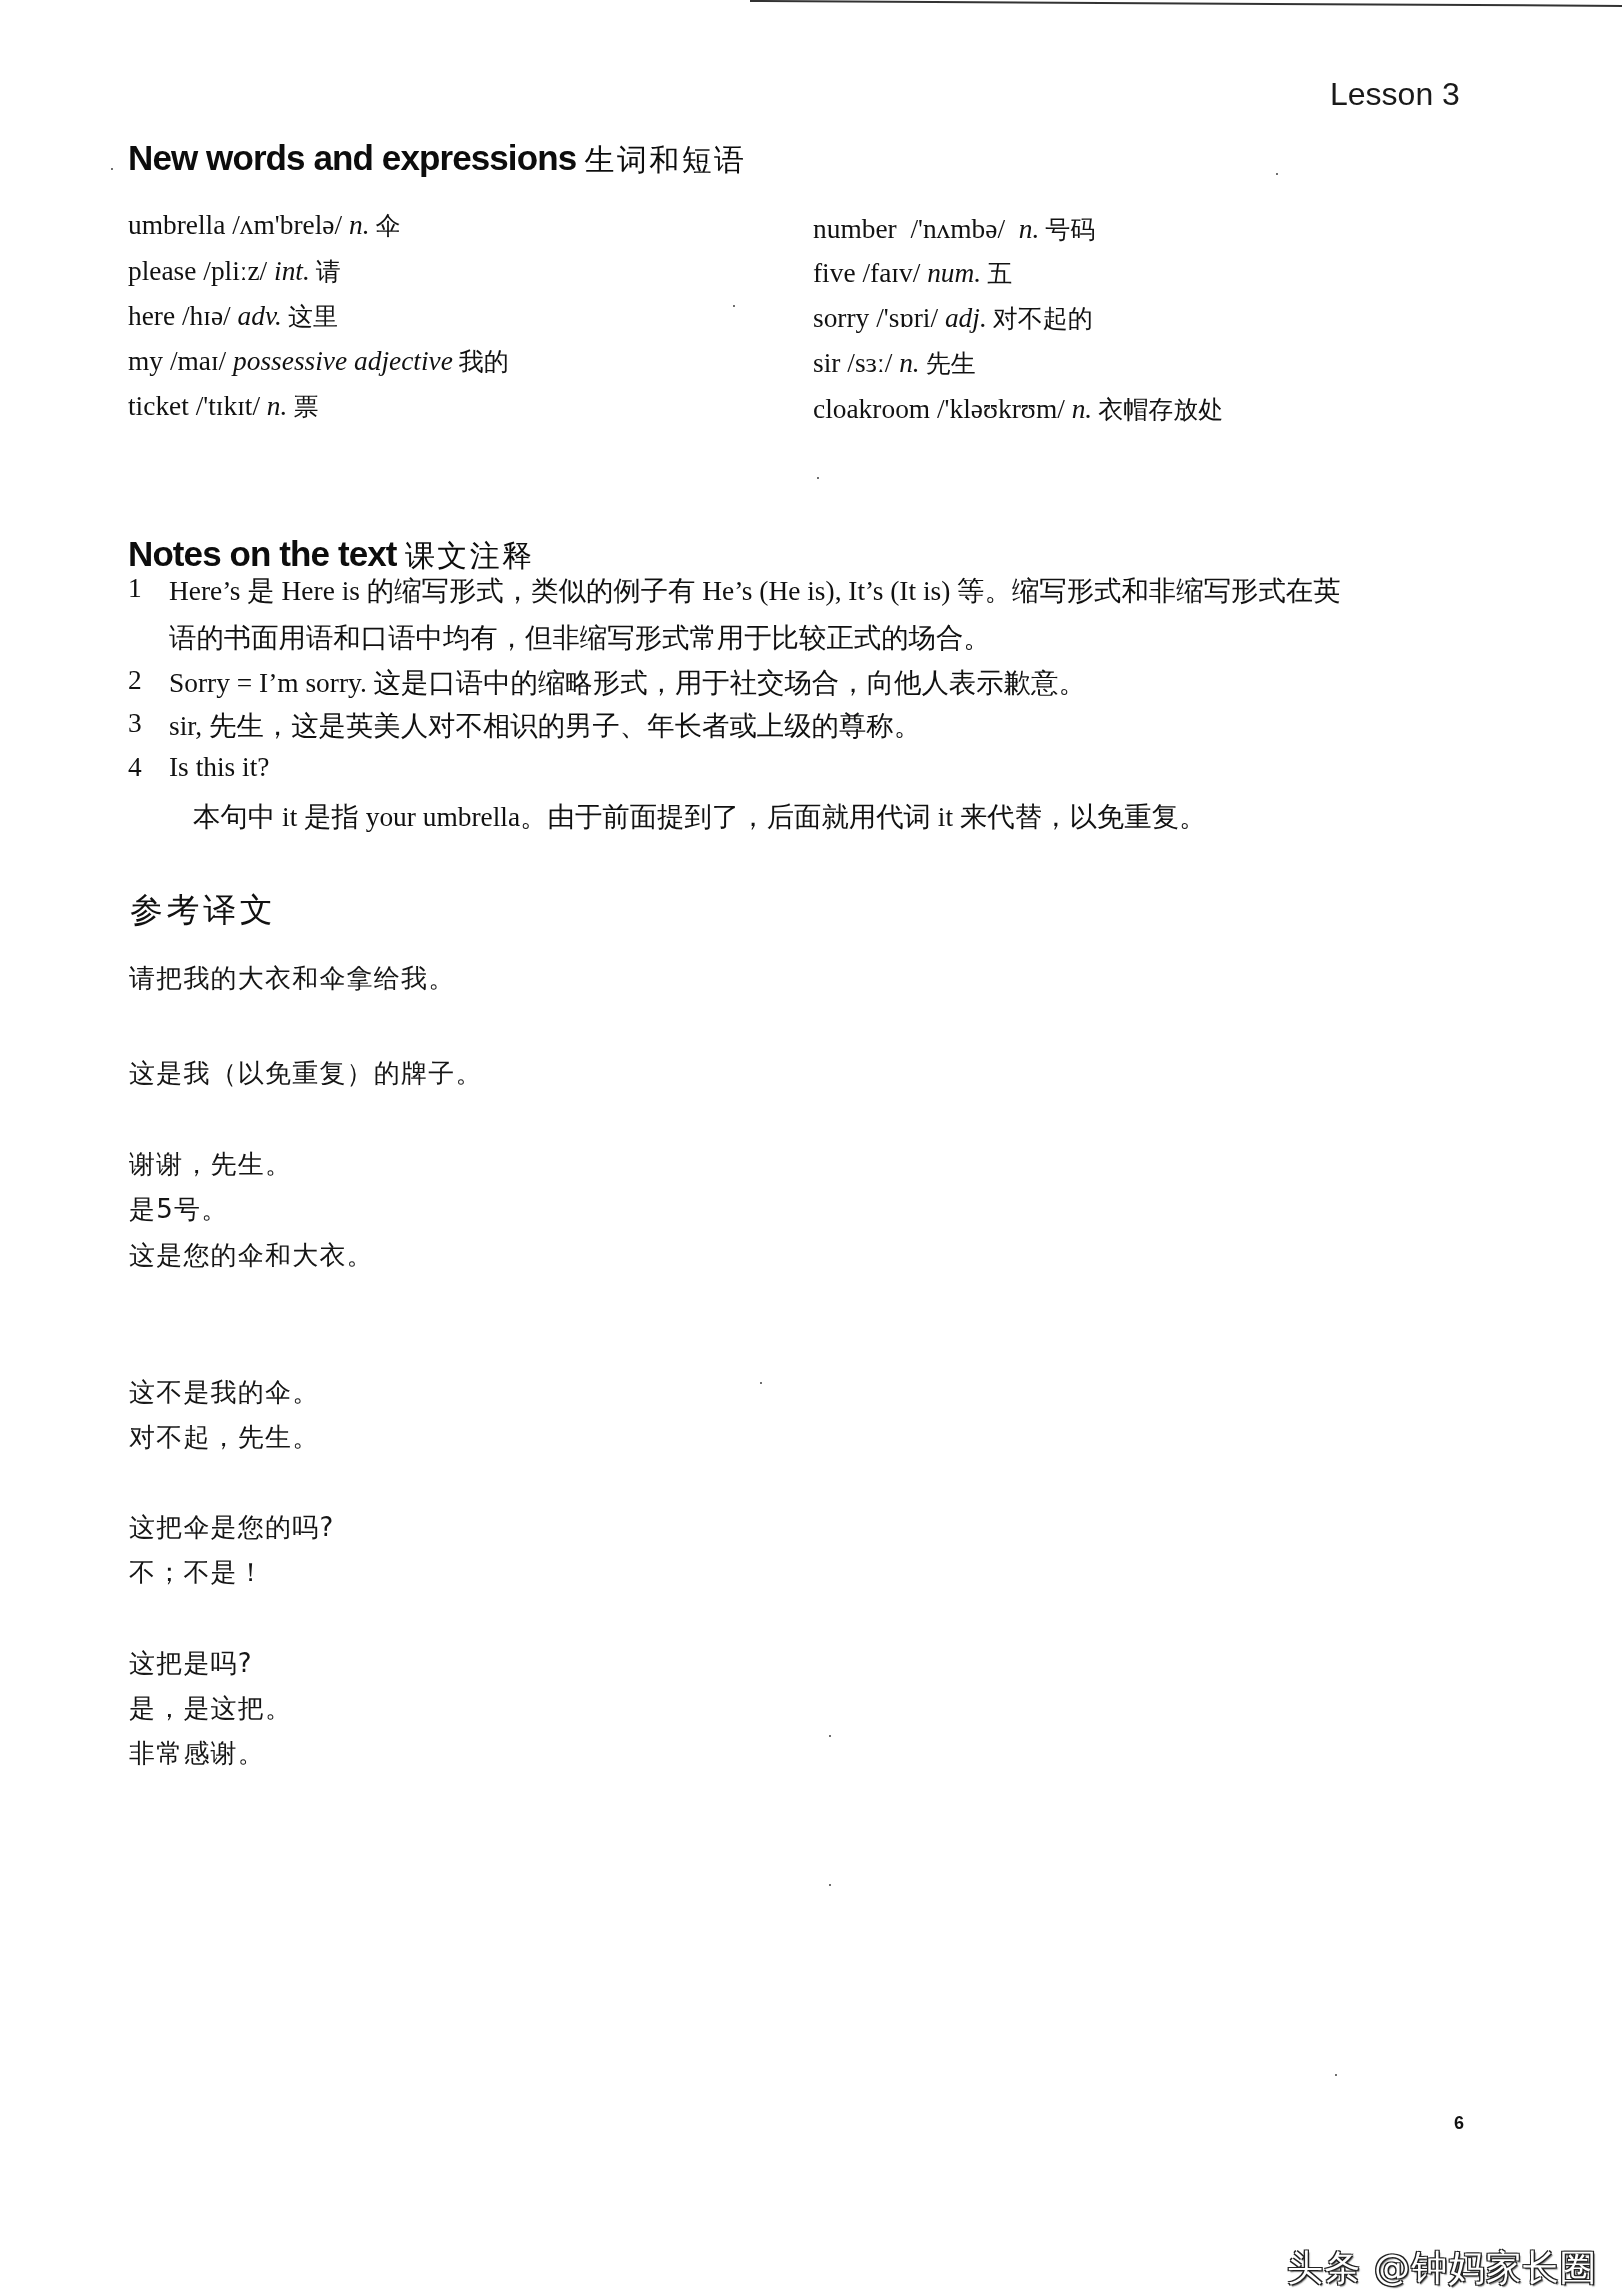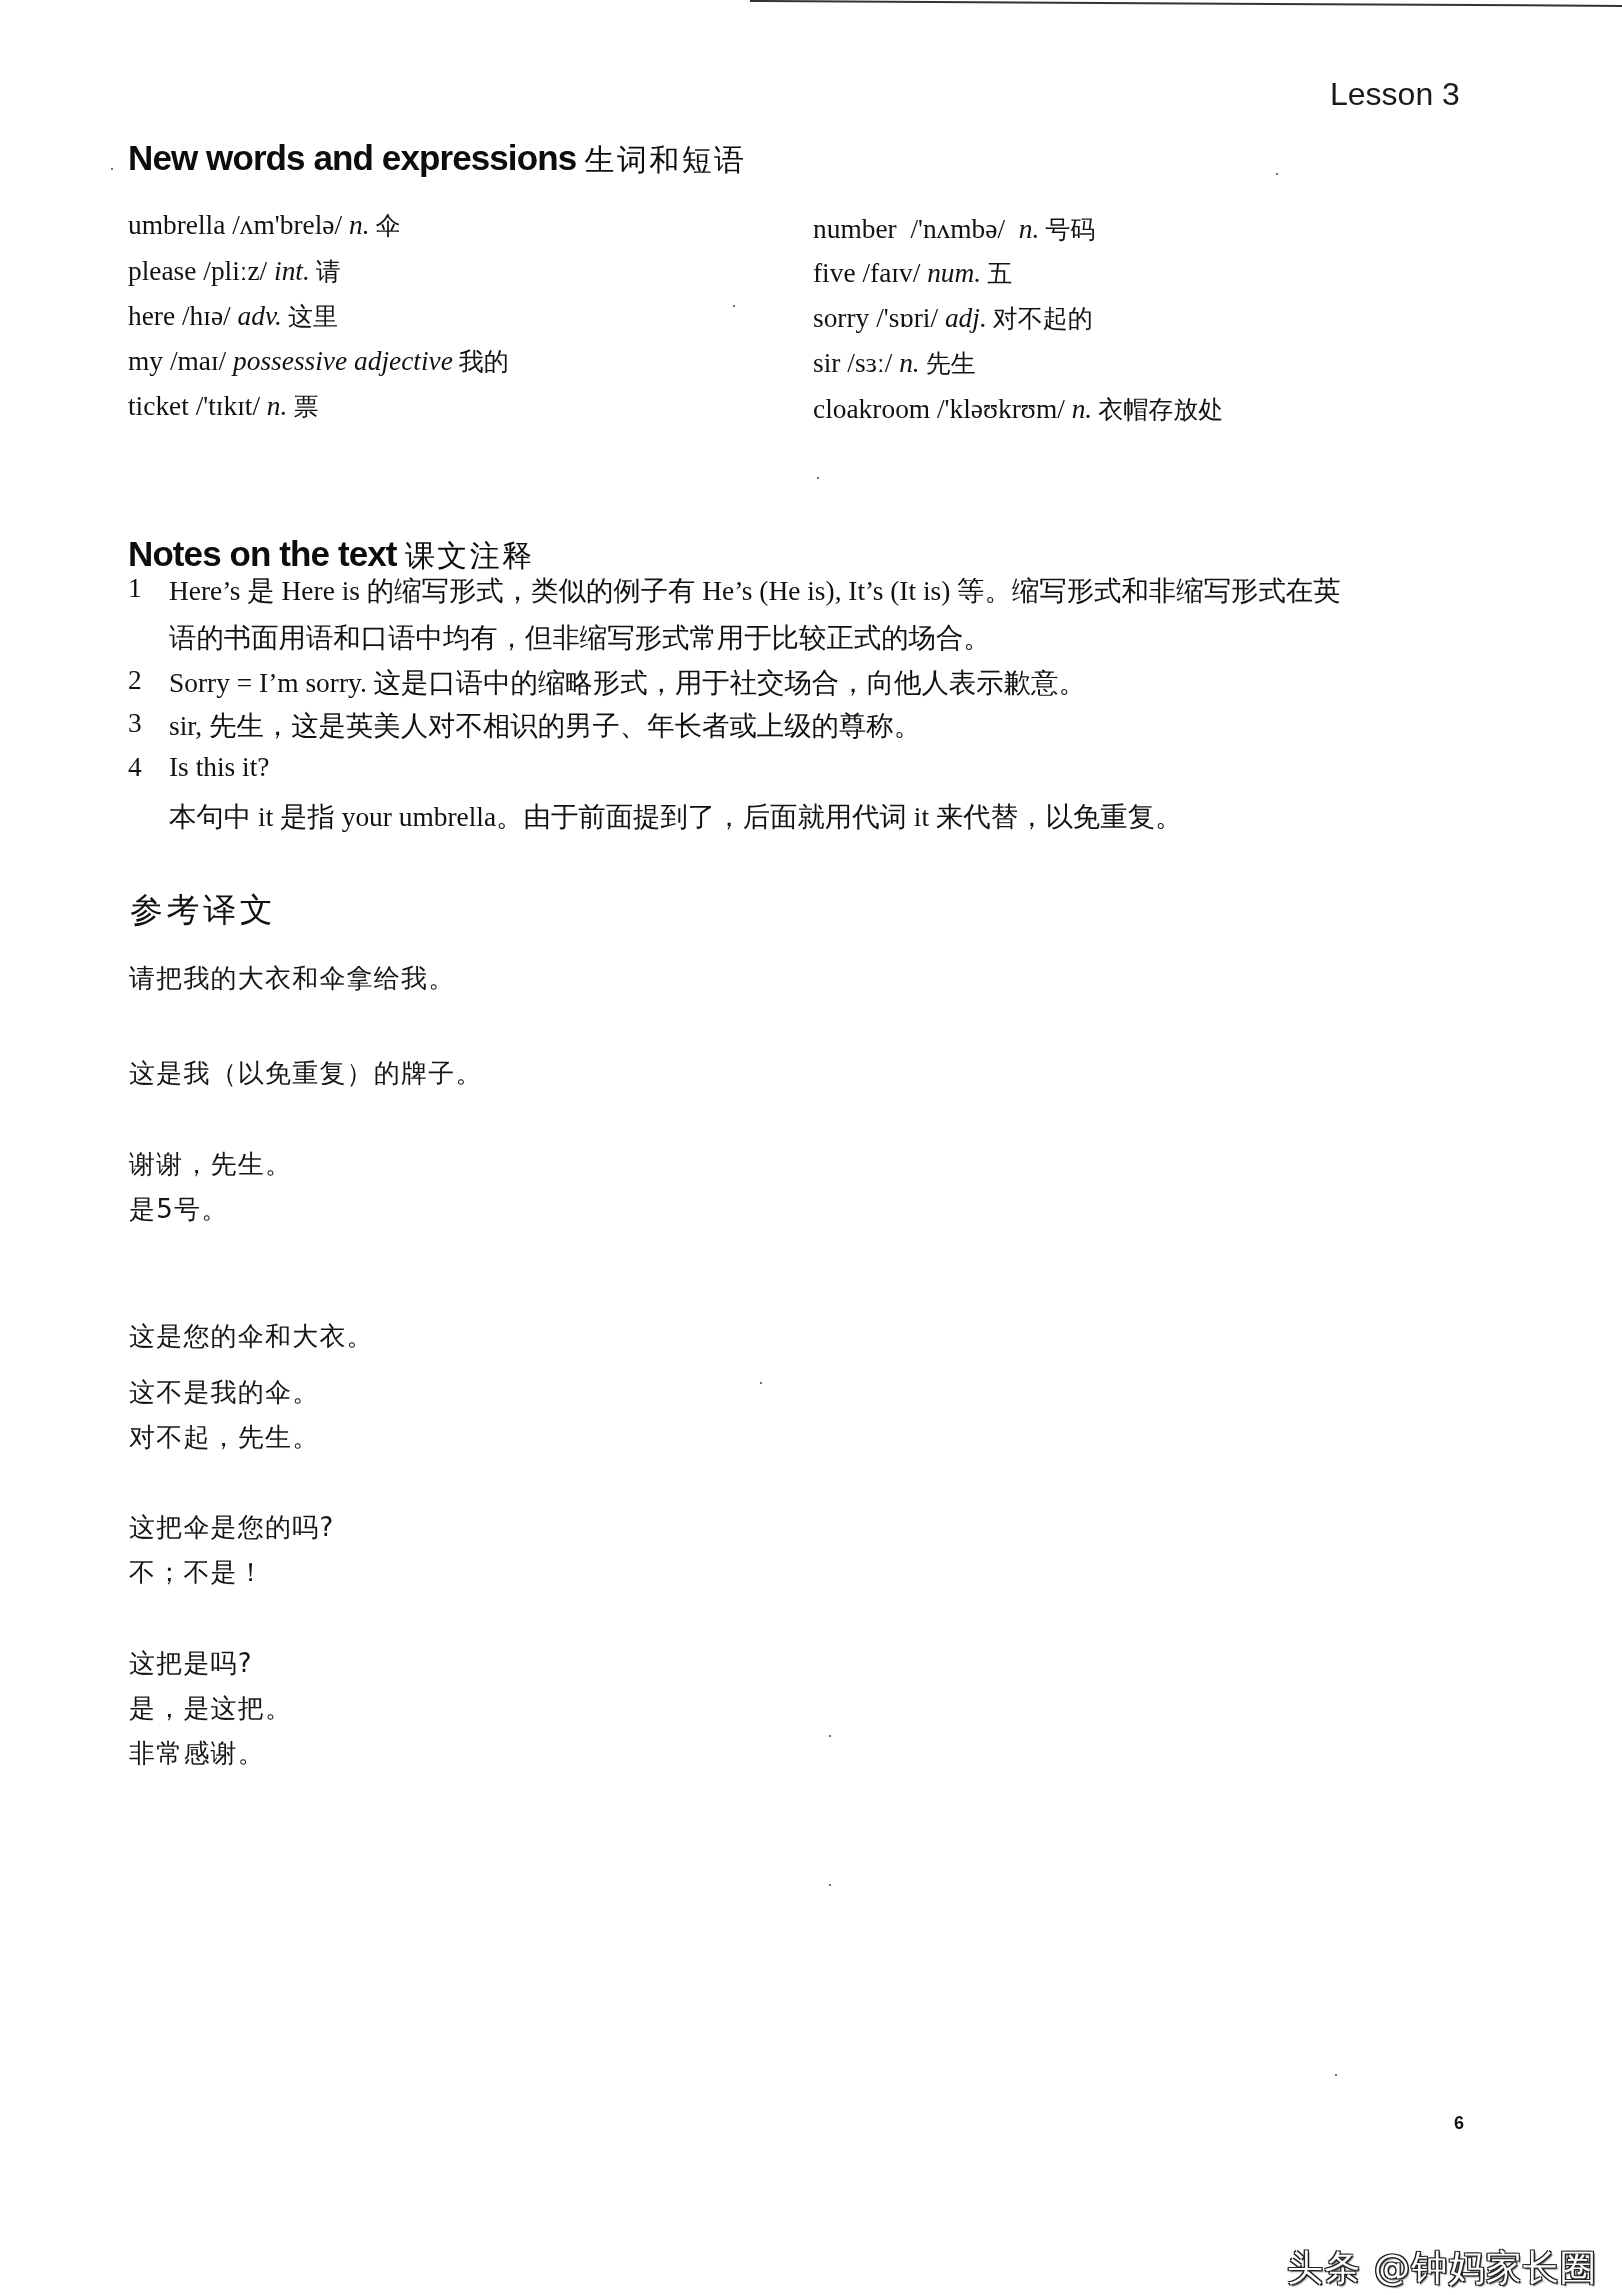--- a/index.html
+++ b/index.html
@@ -196,31 +196,31 @@
   <div class="abs note-text" style="top:620px;">语的书面用语和口语中均有，但非缩写形式常用于比较正式的场合。</div>
 
   <div class="abs note-num" style="top:665px;">2</div>
   <div class="abs note-text" style="top:665px;">Sorry = I’m sorry. 这是口语中的缩略形式，用于社交场合，向他人表示歉意。</div>
 
   <div class="abs note-num" style="top:708px;">3</div>
   <div class="abs note-text" style="top:708px;">sir, 先生，这是英美人对不相识的男子、年长者或上级的尊称。</div>
 
   <div class="abs note-num" style="top:752px;">4</div>
   <div class="abs note-text" style="top:752px;">Is this it?</div>
-  <div class="abs note-text" style="top:799px;">本句中 it 是指 your umbrella。由于前面提到了，后面就用代词 it 来代替，以免重复。</div>
+  <div class="abs note-text" style="top:799px;margin-left:24px;">本句中 it 是指 your umbrella。由于前面提到了，后面就用代词 it 来代替，以免重复。</div>
 </div>
 
 <div class="abs translation-heading">参考译文</div>
 
 <div>
   <div class="abs trans-line" style="top:961px;">请把我的大衣和伞拿给我。</div>
   <div class="abs trans-line" style="top:1056px;">这是我（以免重复）的牌子。</div>
   <div class="abs trans-line" style="top:1147px;">谢谢，先生。</div>
   <div class="abs trans-line" style="top:1192px;">是5号。</div>
-  <div class="abs trans-line" style="top:1319px;font-family:Liberation Serif, serif;">这是您的伞和大衣。</div>
+  <div class="abs trans-line" style="top:1238px;font-family:Liberation Serif, serif;">这是您的伞和大衣。</div>
   <div class="abs trans-line" style="top:1375px;">这不是我的伞。</div>
   <div class="abs trans-line" style="top:1420px;">对不起，先生。</div>
   <div class="abs trans-line" style="top:1510px;">这把伞是您的吗?</div>
   <div class="abs trans-line" style="top:1555px;">不；不是！</div>
   <div class="abs trans-line" style="top:1646px;">这把是吗?</div>
   <div class="abs trans-line" style="top:1691px;">是，是这把。</div>
   <div class="abs trans-line" style="top:1736px;">非常感谢。</div>
 </div>
 
 <div class="abs page-number">6</div>

